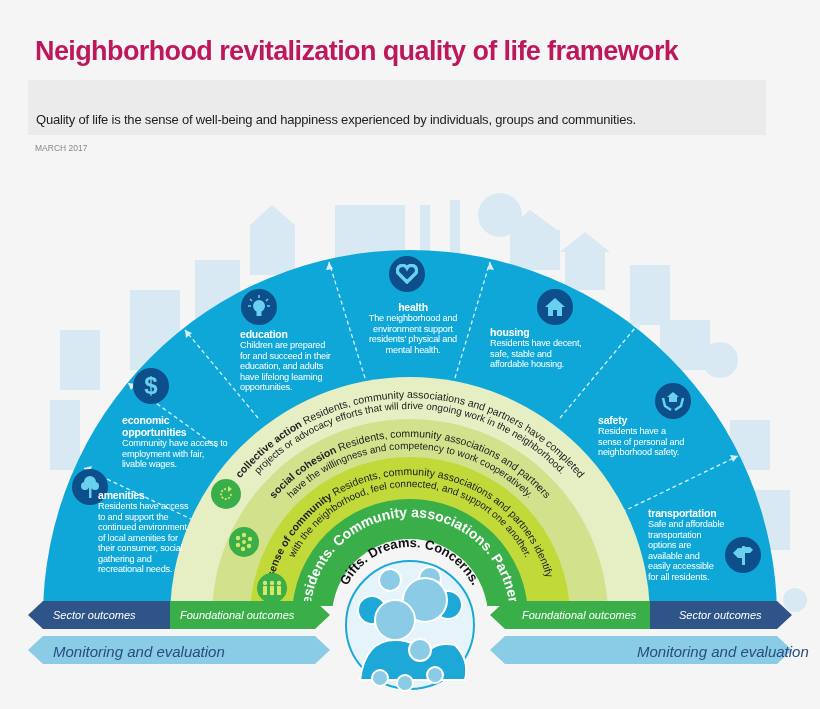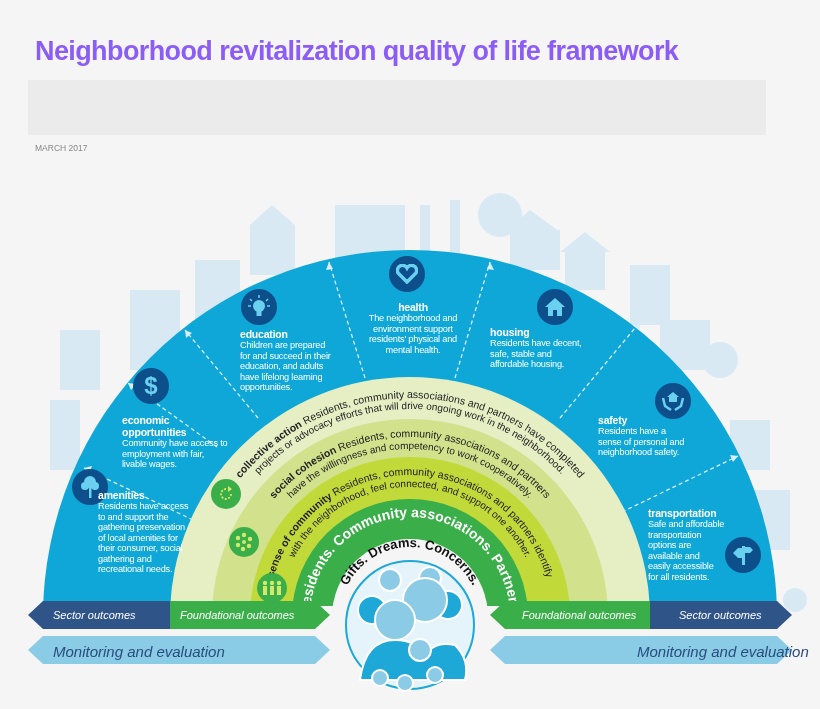--- a/index.html
+++ b/index.html
@@ -1,35 +1,36 @@
 <!DOCTYPE html>
 <html><head>
 <meta charset="utf-8">
 <style>
   html,body{margin:0;padding:0;}
   body{width:820px;height:709px;background:#f5f5f5;position:relative;overflow:hidden;font-family:"Liberation Sans",sans-serif;}
-  .title{position:absolute;left:35px;top:36px;font-size:27px;font-weight:bold;color:#8b5cf6;letter-spacing:-0.6px;white-space:nowrap;}
+  .title{position:absolute;left:35px;top:36px;font-size:27px;font-weight:bold;color:#be185d;letter-spacing:-0.6px;white-space:nowrap;}
   .outcome-box{position:absolute;left:28px;top:80px;width:738px;height:55px;background:#ebebeb;}
   .outcome-head{position:absolute;left:8px;top:6px;font-size:19px;font-weight:bold;color:#111;letter-spacing:-0.3px;white-space:nowrap;}
   .outcome-head .accent{color:#13a3cf;font-weight:normal;}
   .outcome-desc{position:absolute;left:8px;top:32px;font-size:13px;color:#222;letter-spacing:-0.2px;white-space:nowrap;}
   .date{position:absolute;left:35px;top:143px;font-size:8.5px;color:#888;}
   svg.diagram{position:absolute;left:0;top:0;}
   .sector{position:absolute;color:#fff;font-size:9.2px;line-height:10.5px;letter-spacing:-0.2px;}
   .sector .h{font-weight:bold;font-size:10.5px;line-height:12px;}
   .icon-circ{position:absolute;width:36px;height:36px;border-radius:50%;background:#0d4f8b;display:flex;align-items:center;justify-content:center;}
   .gicon{position:absolute;width:30px;height:30px;border-radius:50%;background:#3aae49;display:flex;align-items:center;justify-content:center;}
   .arrow-label{position:absolute;font-size:11px;font-style:italic;color:#fff;white-space:nowrap;}
   .me-label{position:absolute;font-size:15px;font-style:italic;color:#2a4d7f;white-space:nowrap;}
 </style>
 </head>
 <body>
 
 <div class="title">Neighborhood revitalization quality of life framework</div>
 <div class="outcome-box">
+  <div class="outcome-desc">Quality of life is the sense of well-being and happiness experienced by individuals, groups and communities.</div>
 </div>
 <div class="date">MARCH 2017</div>
 
 <svg class="diagram" width="820" height="709" viewBox="0 0 820 709">
   <defs>
     <path id="p-coll1" d="M 191 617 A 219 219 0 0 1 629 617"></path>
     <path id="p-coll2" d="M 202 617 A 208 208 0 0 1 618 617"></path>
     <path id="p-coh1" d="M 230 617 A 180 180 0 0 1 590 617"></path>
     <path id="p-coh2" d="M 242 617 A 168 168 0 0 1 578 617"></path>
     <path id="p-com1" d="M 268 617 A 142 142 0 0 1 552 617"></path>
@@ -174,21 +175,21 @@
       <rect x="11" y="3" width="3" height="19" fill="#6ad0f0"></rect>
       <polygon points="2,10 7,5 11,5 11,15 7,15" fill="#6ad0f0"></polygon>
       <polygon points="14,4 19,4 22,7 19,10 14,10" fill="#6ad0f0"></polygon>
     </svg>
 </div>
 
 <div class="sector" style="left:82px;top:489px;width:110px;margin-left:16px;">
   <div class="h">amenities</div>
   <div>Residents have access</div>
     <div>to and support the</div>
-    <div>gathering preservation</div>
+    <div>continued environment</div>
     <div>of local amenities for</div>
     <div>their consumer, social</div>
     <div>gathering and</div>
     <div>recreational needs.</div>
 </div>
 <div class="sector" style="left:122px;top:414px;width:120px;">
   <div class="h">economic</div>
     <div class="h">opportunities</div>
   <div>Community have access to</div>
     <div>employment with fair,</div>

